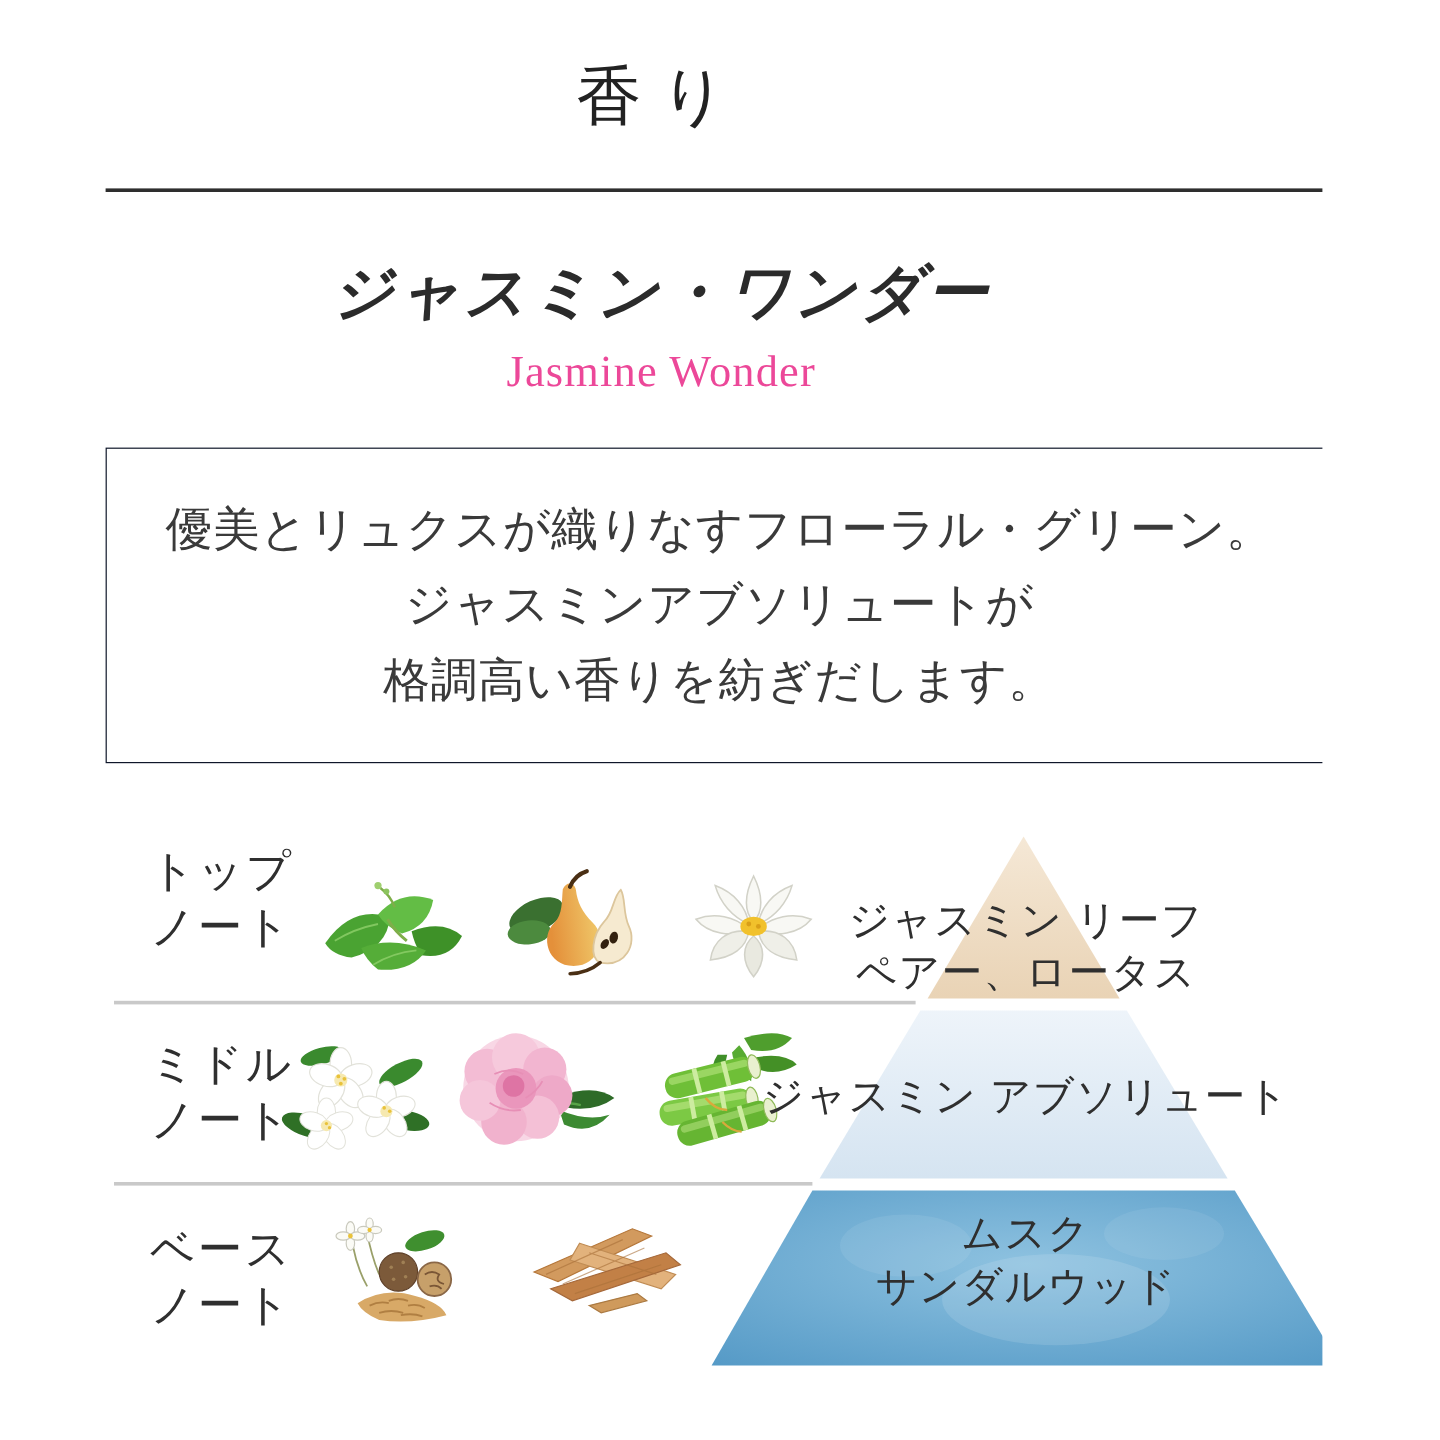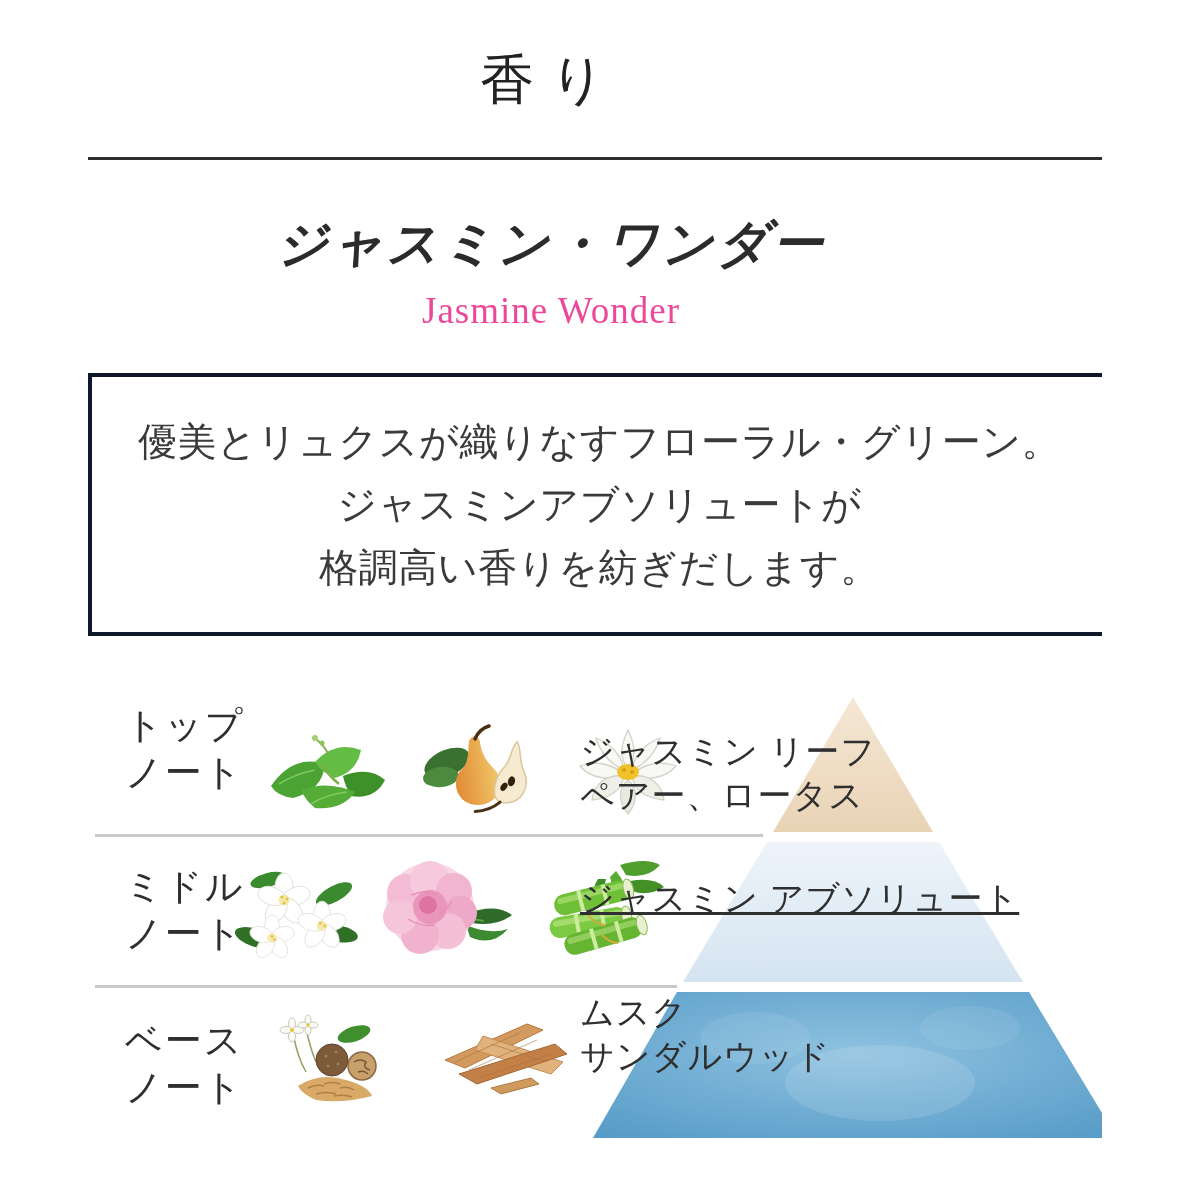--- a/index.html
+++ b/index.html
@@ -20,21 +20,21 @@
     font-size:51px;font-weight:700;letter-spacing:3px;color:#2b2b2b;font-style:italic;
   }
   .name-en{
     position:absolute;left:0;top:289px;width:100%;text-align:center;
     font-family:"Liberation Serif","DejaVu Serif",serif;
     font-size:37px;color:#ec4899;letter-spacing:1px;
   }
   
   .desc-box{
     position:absolute;left:88px;top:373px;width:1023px;height:263px;
-    border:4px solid #0f172a;box-sizing:border-box;
+    border:1px solid #0f172a;box-sizing:border-box;
     display:flex;flex-direction:column;justify-content:center;align-items:center;
   }
   .desc-line{font-size:39px;line-height:63px;color:#3a3a3a;letter-spacing:0.5px;white-space:nowrap;}
   
   .note-label{
     position:absolute;left:125px;font-size:37px;line-height:47px;
     font-weight:300;color:#2f2f2f;letter-spacing:2px;
   }
   #label-top{top:702px;}
   #label-middle{top:863px;}
@@ -46,24 +46,24 @@
   #img-leaves{left:265px;top:730px;}
   #img-pear{left:417px;top:723px;}
   #img-lotus{left:572px;top:726px;}
   #img-jasmine{left:232px;top:858px;}
   #img-peony{left:372px;top:855px;}
   #img-bamboo{left:546px;top:857px;}
   #img-musk{left:276px;top:1014px;}
   #img-sandalwood{left:439px;top:1010px;}
   
   .pyramid-svg{position:absolute;left:580px;top:688px;width:550px;height:460px;}
-  .pyr-text{position:absolute;left:580px;width:550px;text-align:left;color:#2f2f2f;}
+  .pyr-text{position:absolute;left:580px;width:550px;text-align:center;color:#2f2f2f;margin-top:16px;}
   .pyr-text div{font-size:34px;line-height:44px;letter-spacing:1px;white-space:nowrap;}
   #pyr-top{top:729px;}
-  #pyr-middle{top:876px;text-decoration:underline;}
+  #pyr-middle{top:876px;}
   #pyr-base{top:990px;}
 </style>
 </head>
 <body>
 
 <div id="stage">
 
   <div class="page-title">香り</div>
   <div class="title-rule"></div>
   <div class="name-ja">ジャスミン・ワンダー</div>

